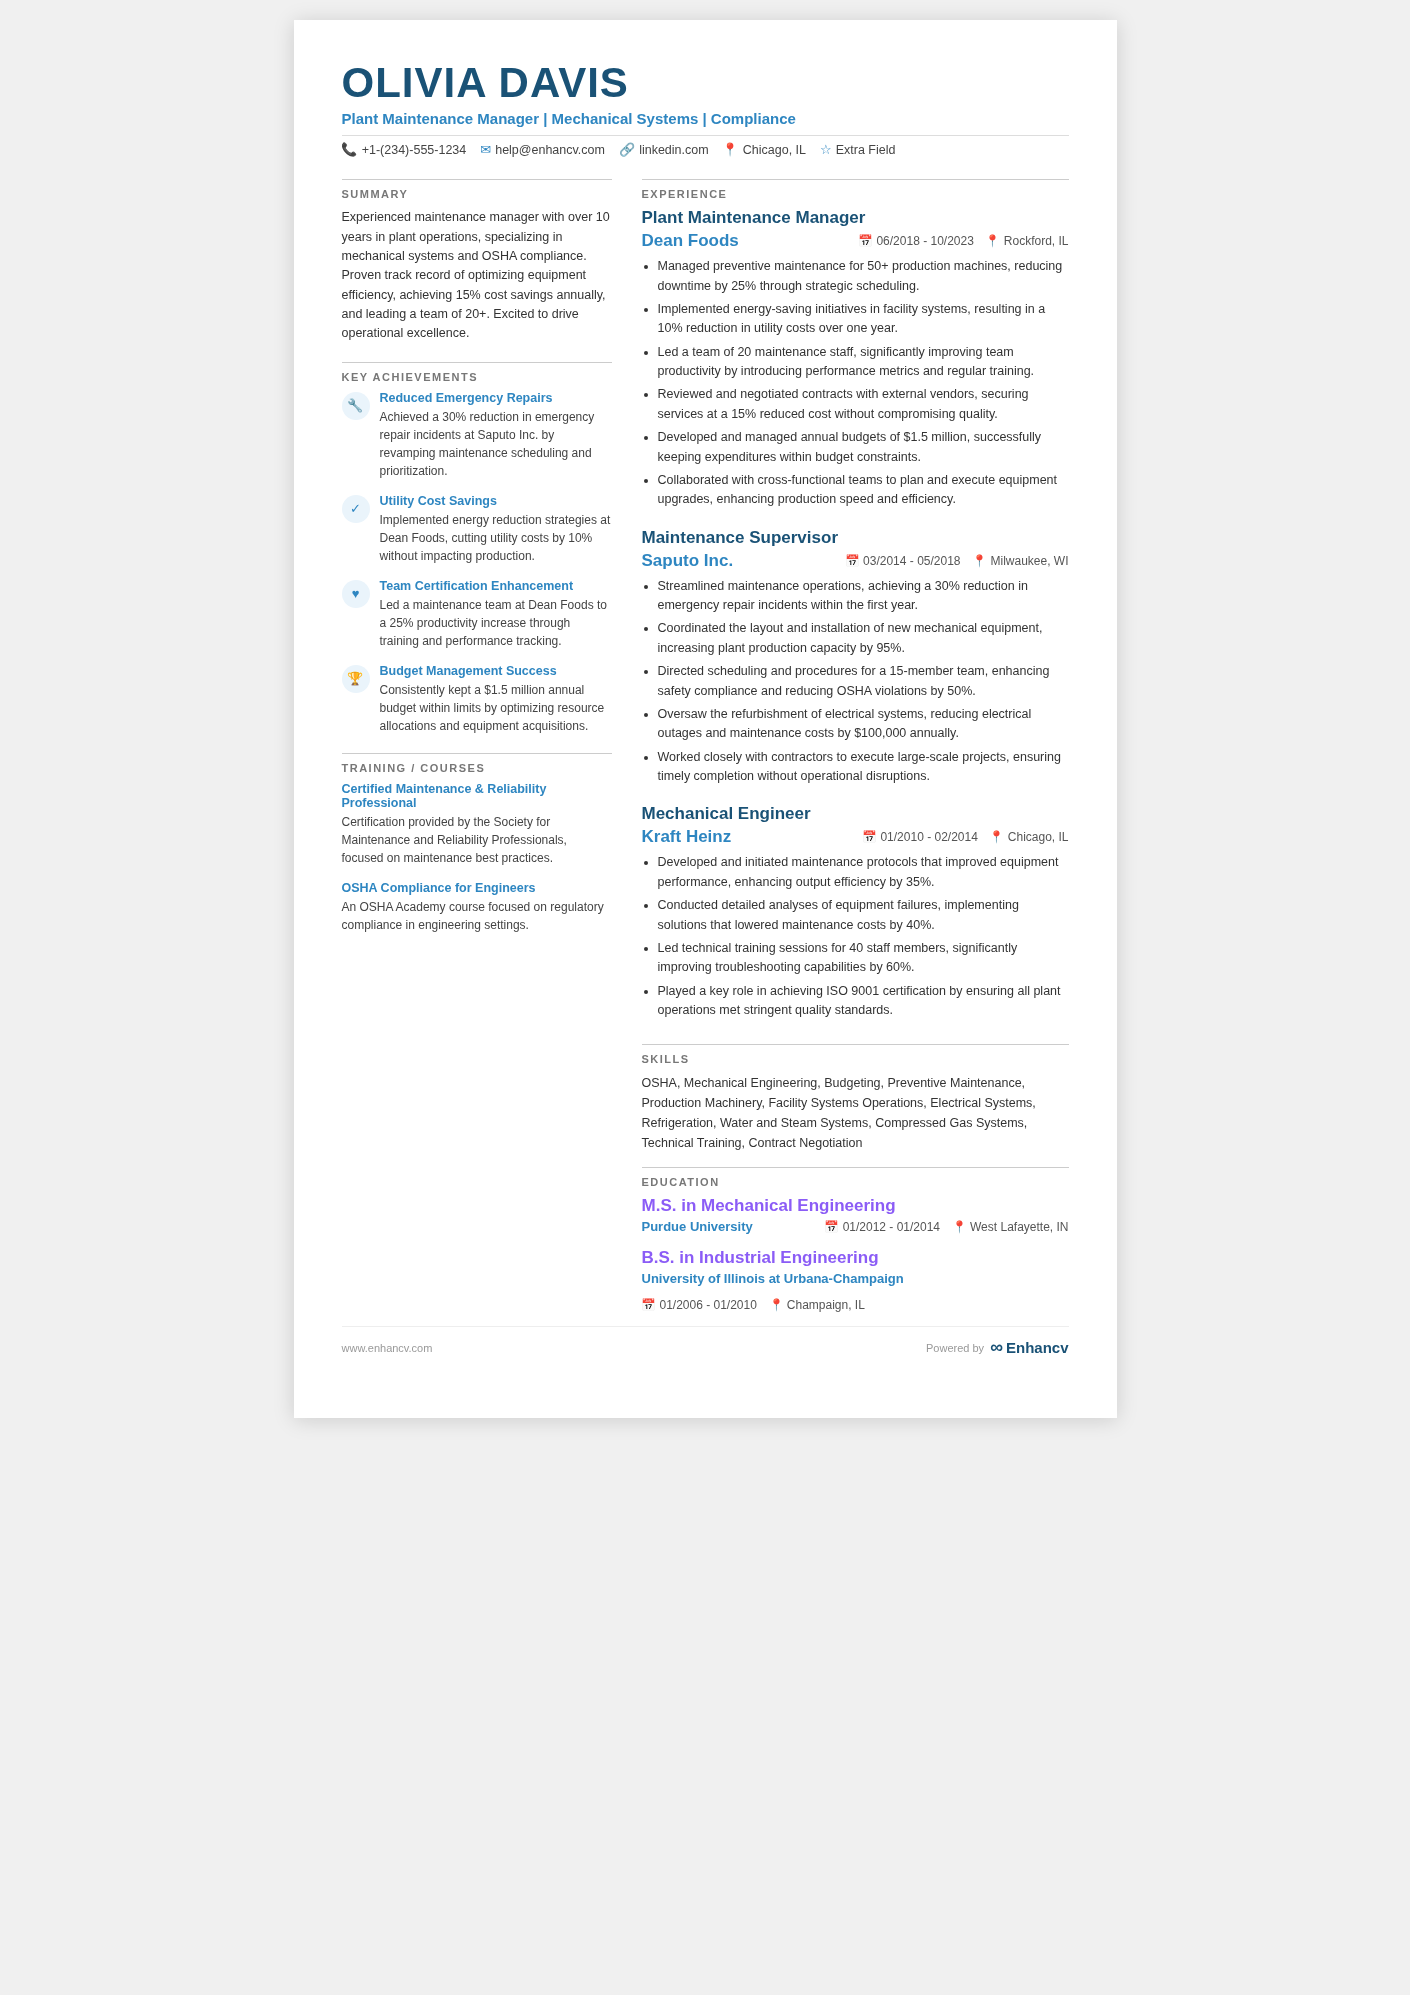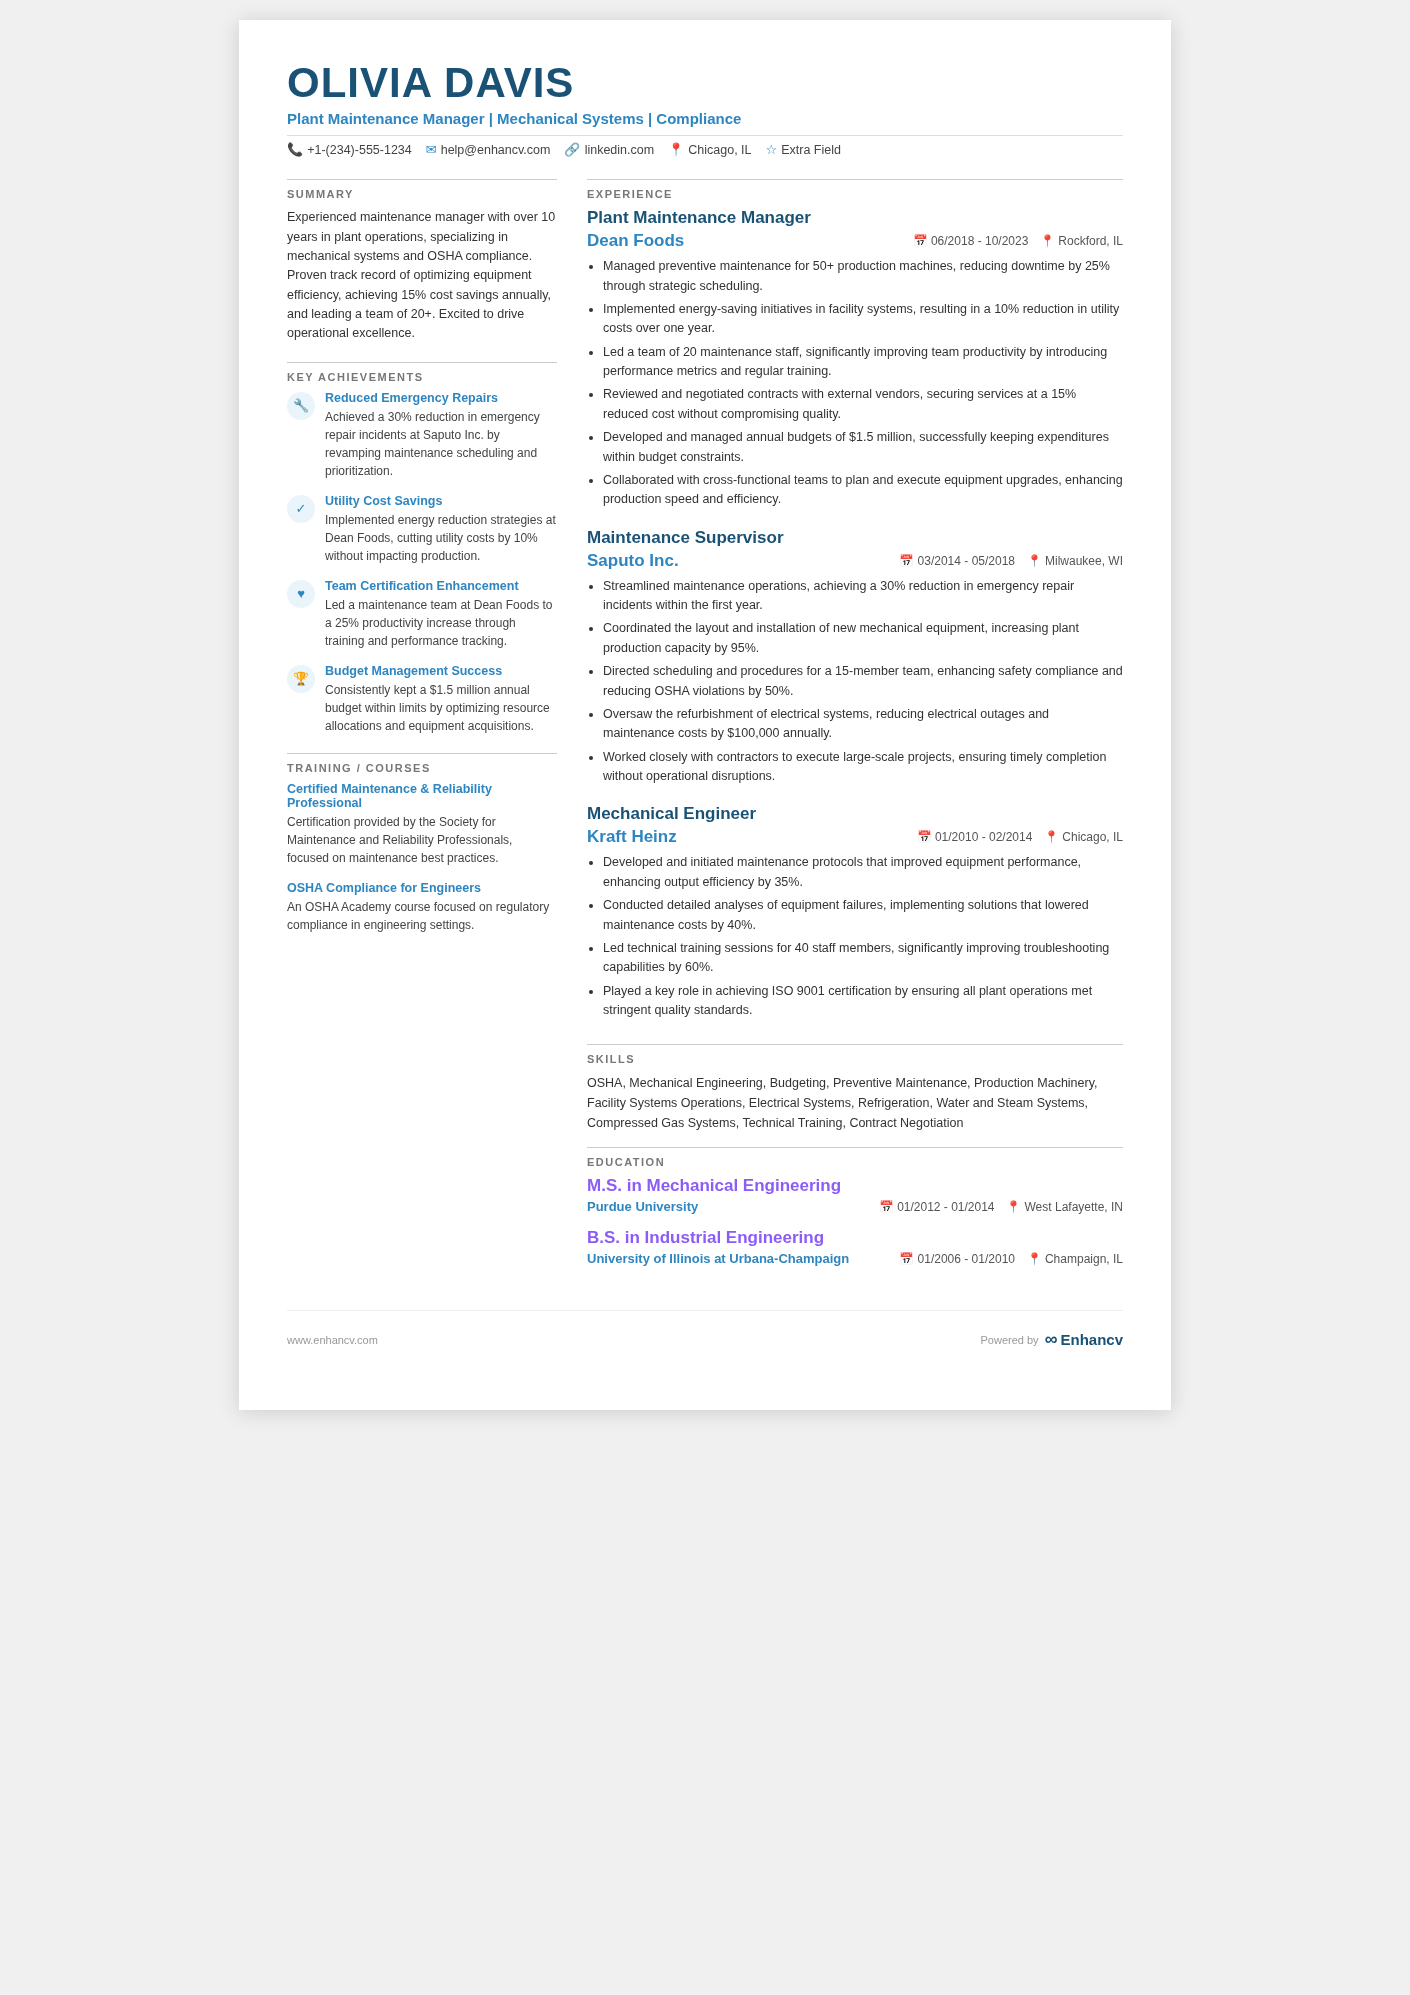--- a/index.html
+++ b/index.html
@@ -7,21 +7,21 @@
       font-family: 'Arial', sans-serif;
       background: #f0f0f0;
       display: flex;
       justify-content: center;
       align-items: flex-start;
       padding: 20px;
       min-height: 100vh;
     }
     .page {
       background: #fff;
-      width: 932px;
+      width: 823px;
       min-height: 1260px;
       padding: 40px 48px 60px 48px;
       box-shadow: 0 2px 20px rgba(0,0,0,0.15);
       position: relative;
     }
     
     .header { margin-bottom: 10px; }
     .header-name {
       font-size: 42px;
       font-weight: 900;
@@ -197,22 +197,21 @@
       display: flex;
       gap: 12px;
       align-items: center;
     }
     .edu-dates-loc span { display: flex; align-items: center; gap: 3px; }
     
     .footer {
       display: flex;
       justify-content: space-between;
       align-items: center;
-      padding-top: 18px;
-      margin-top: 30px;
+      padding-top: 10px;
       border-top: 1px solid #eee;
     }
     .footer-url {
       font-size: 11px;
       color: #999;
     }
     .footer-powered {
       font-size: 11px;
       color: #999;
       display: flex;

